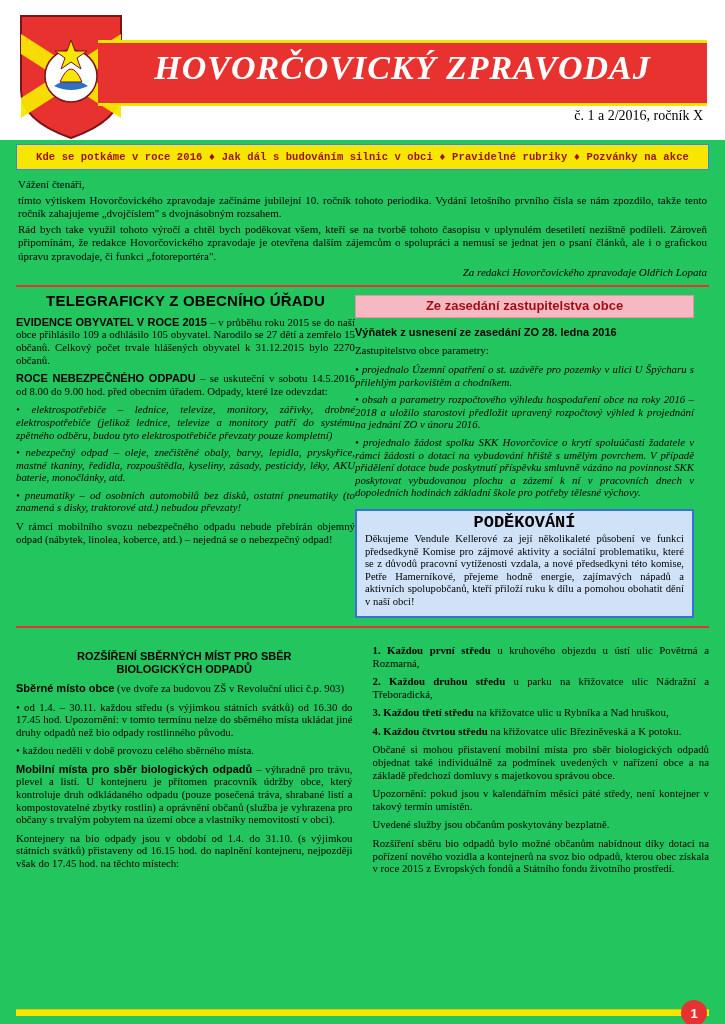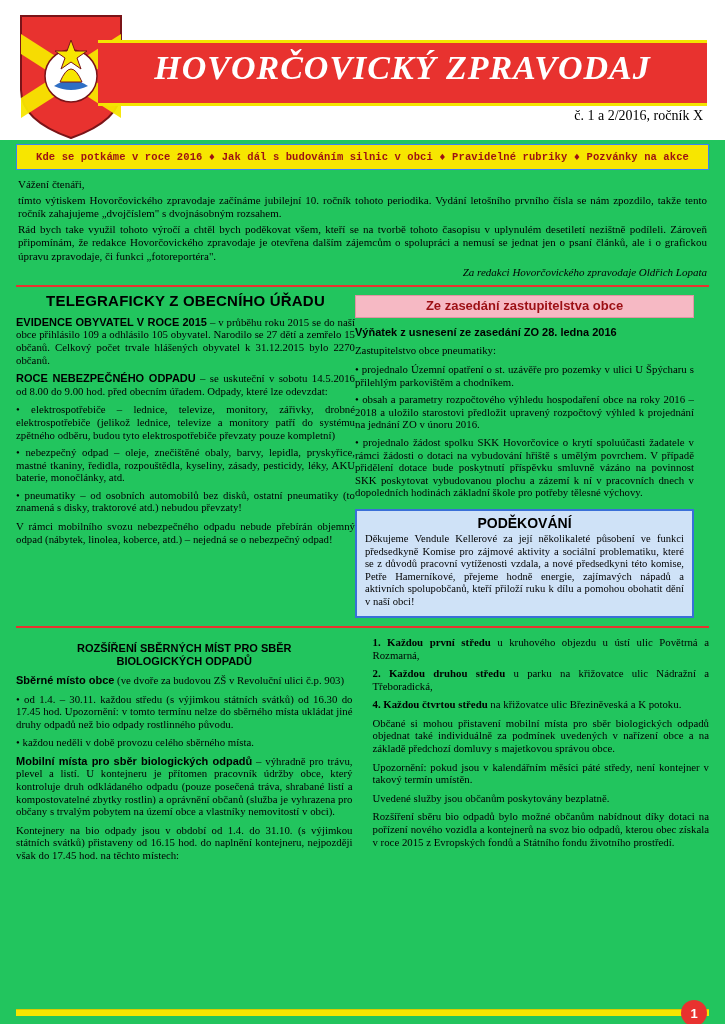--- a/index.html
+++ b/index.html
@@ -142,40 +142,40 @@
 
   
   .thanks {
     border: 2px solid #3a6fd8;
     background: #cfe2f7;
     padding: 6px 8px 8px 8px;
     margin-top: 10px;
   }
   .thanks .th-title {
     text-align: center;
-    font-family: Liberation Sans, sans-serif;
-    font-weight: bold;
-    font-size: 14px;
+    font-family: Liberation Mono, monospace;
+    font-weight: bold;
+    font-size: 17px;
     margin-bottom: 4px;
   }
   .thanks p {
     font-size: 10.6px;
     line-height: 12.4px;
     text-align: justify;
     margin: 0;
   }
 
   .divider-red {
     margin: 8px 16px 4px 16px;
     border-top: 2px solid #e8322f;
   }
 
   
   .body2 {
-    margin: 8px 16px;
+    margin: 16px 16px;
     display: flex;
     gap: 20px;
   }
 
   
   .footer-band {
     position: absolute;
     left: 0; right: 0; bottom: 0;
     height: 26px;
   }
@@ -192,21 +192,21 @@
     width: 26px; height: 26px;
     border-radius: 50%;
     background: #e8322f;
     color: #fff;
     font-family: "Liberation Sans", sans-serif;
     font-weight: bold;
     font-size: 13px;
     display: flex; align-items: center; justify-content: center;
   }
   ul.plain { margin: 0 0 6px 0; padding: 0; list-style: none; }
-  ul.plain li { margin: 0 0 5px 0; }
+  ul.plain li { margin: 0 0 5px 0; font-style: italic; }
 </style>
 </head>
 <body>
 
 <div class="page">
 
   <div class="masthead">
 
     <div class="crest">
       <svg width="110" height="128" viewBox="0 0 110 128">
@@ -256,21 +256,21 @@
         <li>• pneumatiky – od osobních automobilů bez disků, ostatní pneumatiky (to znamená s disky, traktorové atd.) nebudou převzaty!</li>
       </ul>
 
       <p>V rámci mobilního svozu nebezpečného odpadu nebude přebírán objemný odpad (nábytek, linolea, koberce, atd.) – nejedná se o nebezpečný odpad!</p>
     </div>
 
     <div class="col">
       <div class="pink-head">Ze zasedání zastupitelstva obce</div>
 
       <p class="sub-head" style="text-align:left;">Výňatek z usnesení ze zasedání ZO 28. ledna 2016</p>
-      <p>Zastupitelstvo obce pneumatiky:</p>
+      <p>Zastupitelstvo obce parametry:</p>
 
       <ul class="plain">
         <li>• projednalo Územní opatření o st. uzávěře pro pozemky v ulici U Špýcharu s přilehlým parkovištěm a chodníkem.</li>
         <li>• obsah a parametry rozpočtového výhledu hospodaření obce na roky 2016 – 2018 a uložilo starostovi předložit upravený rozpočtový výhled k projednání na jednání ZO v únoru 2016.</li>
         <li>• projednalo žádost spolku SKK Hovorčovice o krytí spoluúčasti žadatele v rámci žádosti o dotaci na vybudování hřiště s umělým povrchem. V případě přidělení dotace bude poskytnutí příspěvku smluvně vázáno na povinnost SKK poskytovat vybudovanou plochu a zázemí k ní v pracovních dnech v dopoledních hodinách základní škole pro potřeby tělesné výchovy.</li>
       </ul>
 
       <div class="thanks">
         <div class="th-title">PODĚKOVÁNÍ</div>
         <p>Děkujeme Vendule Kellerové za její několikaleté působení ve funkci předsedkyně Komise pro zájmové aktivity a sociální problematiku, které se z důvodů pracovní vytíženosti vzdala, a nové předsedkyni této komise, Petře Hamerníkové, přejeme hodně energie, zajímavých nápadů a aktivních spolupobčanů, kteří přiloží ruku k dílu a pomohou obohatit dění v naší obci!</p>
@@ -303,20 +303,23 @@
     </div>
 
     <div class="col">
       <p>
         <span class="b">1. Každou první středu</span><span> u kruhového objezdu u ústí ulic Povětrná a Rozmarná,</span>
       </p>
       <p>
         <span class="b">2. Každou druhou středu</span><span> u parku na křižovatce ulic Nádražní a Třeboradická,</span>
       </p>
       <p>
+        <span class="b">3. Každou třetí středu</span><span> na křižovatce ulic u Rybníka a Nad hruškou,</span>
+      </p>
+      <p>
         <span class="b">4. Každou čtvrtou středu</span><span> na křižovatce ulic Březiněveská a K potoku.</span>
       </p>
 
       <p>Občané si mohou přistavení mobilní místa pro sběr biologických odpadů objednat také individuálně za podmínek uvedených v nařízení obce a na základě předchozí domluvy s majetkovou správou obce.</p>
       <p>Upozornění: pokud jsou v kalendářním měsíci páté středy, není kontejner v takový termín umístěn.</p>
       <p>Uvedené služby jsou občanům poskytovány bezplatně.</p>
       <p>Rozšíření sběru bio odpadů bylo možné občanům nabídnout díky dotaci na pořízení nového vozidla a kontejnerů na svoz bio odpadů, kterou obec získala v roce 2015 z Evropských fondů a Státního fondu životního prostředí.</p>
     </div>
   </div>
 

